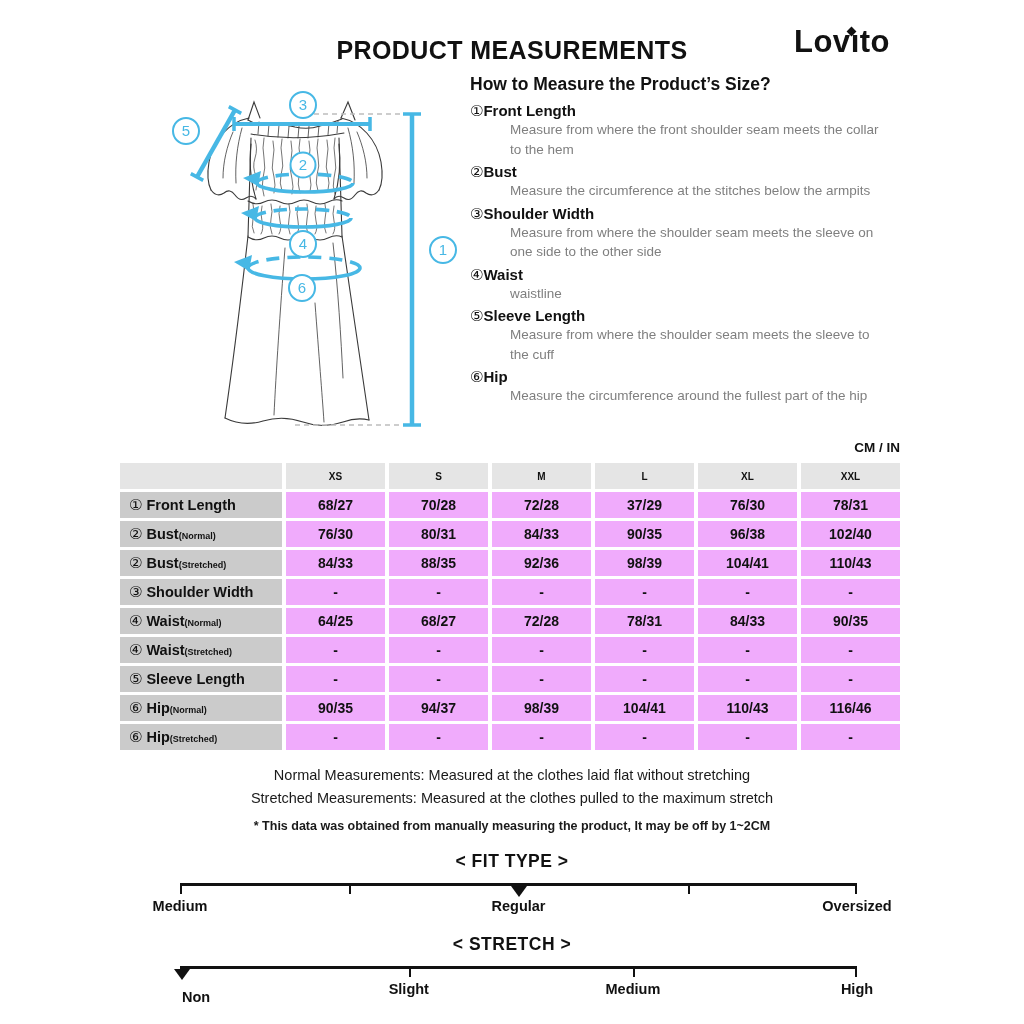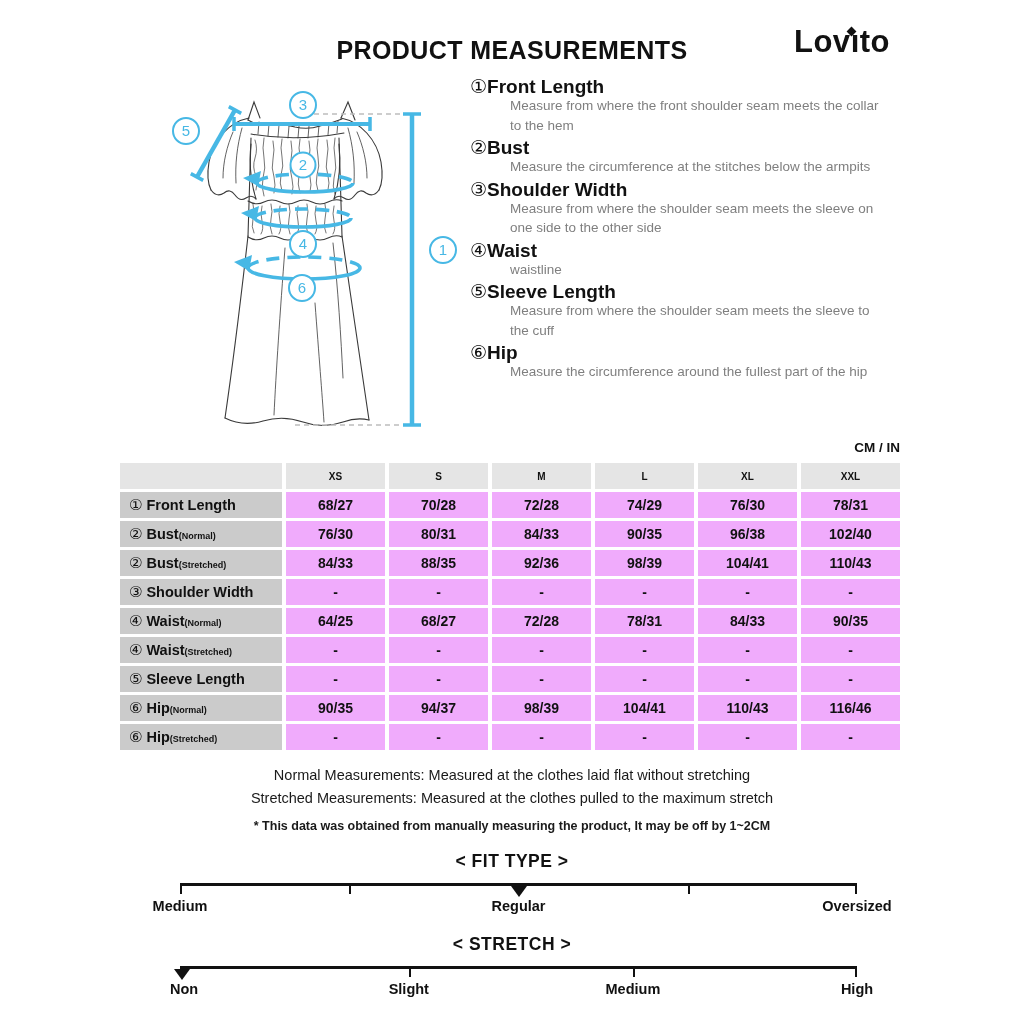--- a/index.html
+++ b/index.html
@@ -7,21 +7,21 @@
   .abs{position:absolute;}
 
   
   .page-title{top:36px;left:0;width:100%;text-align:center;font-size:25px;font-weight:bold;letter-spacing:0.4px;}
   .brand{left:794px;top:24px;font-size:31px;font-weight:bold;letter-spacing:0.5px;}
   .brand .diamond{position:absolute;left:54px;top:4px;width:7px;height:7px;background:#111;transform:rotate(45deg);}
 
   
   .howto{left:470px;top:74px;width:440px;}
   .howto h2{margin:0 0 6px 0;font-size:17.5px;font-weight:bold;}
-  .ht-label{font-size:19px;font-weight:bold;margin-top:3px;line-height:19px;}
+  .ht-label{font-size:15px;font-weight:bold;margin-top:3px;line-height:19px;}
   .ht-label .cnum{font-weight:400;}
   .ht-line{font-size:13.5px;color:#7f7f7f;line-height:19.5px;white-space:nowrap;margin-left:40px;}
 
   
   .unit{top:440px;right:124px;font-size:13.5px;font-weight:bold;}
 
   
   .mtable{left:120px;top:463px;width:780px;display:grid;grid-template-columns:162px repeat(6,1fr);gap:3px 4px;}
   .mtable>div{height:26px;display:flex;align-items:center;justify-content:center;}
   .hcell{background:#e5e5e5;font-weight:bold;font-size:10px;}
@@ -150,20 +150,21 @@
     <circle cx="158" cy="156" r="13" fill="#fff" stroke="#47b8e5" stroke-width="2"></circle>
     <text x="158" y="161" font-size="15" fill="#47b8e5" text-anchor="middle">4</text>
     <circle cx="157" cy="200" r="13" fill="#fff" stroke="#47b8e5" stroke-width="2"></circle>
     <text x="157" y="205" font-size="15" fill="#47b8e5" text-anchor="middle">6</text>
     <circle cx="298" cy="162" r="13" fill="#fff" stroke="#47b8e5" stroke-width="2"></circle>
     <text x="298" y="167" font-size="15" fill="#47b8e5" text-anchor="middle">1</text>
   </g>
 </svg>
 
 <div class="abs howto">
+  <h2>How to Measure the Product’s Size?</h2>
 
   <div class="ht-label"><span class="cnum">①</span><span>Front Length</span></div>
   <div class="ht-line">Measure from where the front shoulder seam meets the collar</div>
   <div class="ht-line">to the hem</div>
 
   <div class="ht-label"><span class="cnum">②</span><span>Bust</span></div>
   <div class="ht-line">Measure the circumference at the stitches below the armpits</div>
 
   <div class="ht-label"><span class="cnum">③</span><span>Shoulder Width</span></div>
   <div class="ht-line">Measure from where the shoulder seam meets the sleeve on</div>
@@ -192,21 +193,21 @@
   <div class="hcell">XXL</div>
 
   <div class="rlabel">
       <span class="cnum">①</span>
       <span class="rname">Front Length</span>
       <span class="rsub"></span>
     </div>
   <div class="vcell">68/27</div>
   <div class="vcell">70/28</div>
   <div class="vcell">72/28</div>
-  <div class="vcell">74/29</div>
+  <div class="vcell">37/29</div>
   <div class="vcell">76/30</div>
   <div class="vcell">78/31</div>
 
   <div class="rlabel">
       <span class="cnum">②</span>
       <span class="rname">Bust</span>
       <span class="rsub">(Normal)</span>
     </div>
   <div class="vcell">76/30</div>
   <div class="vcell">80/31</div>
@@ -319,17 +320,17 @@
   <div class="slabel" style="left:100%;">Oversized</div>
 </div>
 
 <div class="abs scale-title st-title">&lt; STRETCH &gt;</div>
 <div class="abs scale st-scale">
   <div class="bar"></div>
   <div class="tick" style="left:33.8%;"></div>
   <div class="tick" style="left:66.9%;"></div>
   <div class="tick" style="left:calc(100% - 2px);"></div>
   <div class="marker" style="left:-6px;"></div>
-  <div class="slabel" style="left:4px;">Non</div>
+  <div class="slabel" style="left:16px;margin-top:8px;">Non</div>
   <div class="slabel" style="left:33.8%;">Slight</div>
   <div class="slabel" style="left:66.9%;">Medium</div>
   <div class="slabel" style="left:100%;">High</div>
 </div>
 
 </body></html>

